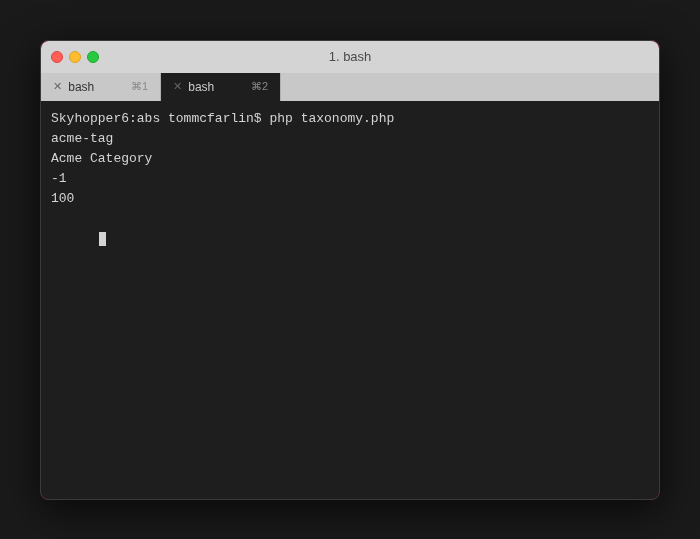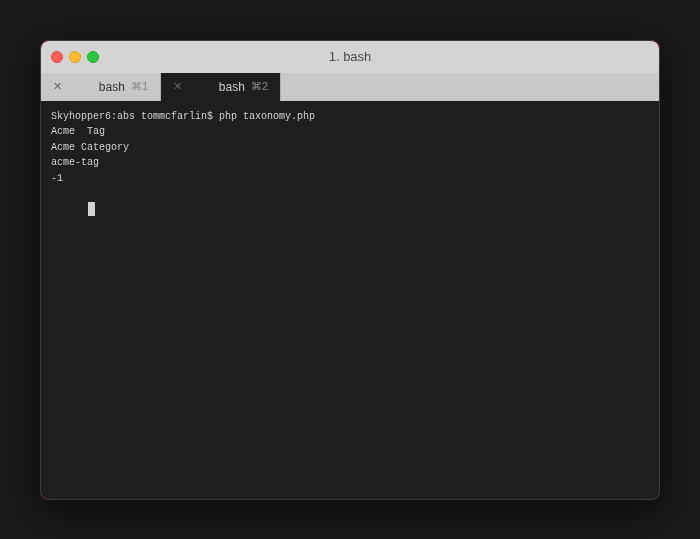--- a/index.html
+++ b/index.html
@@ -88,34 +88,34 @@
     }
 
     .tab-close {
       font-size: 11px;
       color: #666;
       cursor: pointer;
     }
 
     .tab-name {
       flex: 1;
-      text-align: right;
+      text-align: left;
     }
 
     .tab-shortcut {
       font-size: 11px;
       color: #888;
     }
 
     .terminal-body {
       flex: 1;
       background: #1e1e1e;
       padding: 8px 10px;
       font-family: 'Menlo', 'Monaco', 'Courier New', monospace;
-      font-size: 10px;
+      font-size: 13px;
       color: #d4d4d4;
       line-height: 1.5;
       overflow-y: auto;
     }
 
     .terminal-line {
       white-space: pre;
       line-height: 1.55;
     }
 
@@ -150,22 +150,22 @@
     </div>
     <div class="tab active">
       <span class="tab-close">✕</span>
       <span class="tab-name">bash</span>
       <span class="tab-shortcut">⌘2</span>
     </div>
   </div>
 
   <div class="terminal-body">
     <div class="terminal-line">Skyhopper6:abs tommcfarlin$ php taxonomy.php</div>
-    <div class="terminal-line">Acme  Tag</div>
+    <div class="terminal-line">acme-tag</div>
     <div class="terminal-line">Acme Category</div>
-    <div class="terminal-line">acme-tag</div>
     <div class="terminal-line">-1</div>
+    <div class="terminal-line">100</div>
     <div class="terminal-line">
       <span class="cursor"></span>
     </div>
   </div>
 
 </div>
 
 </body></html>

